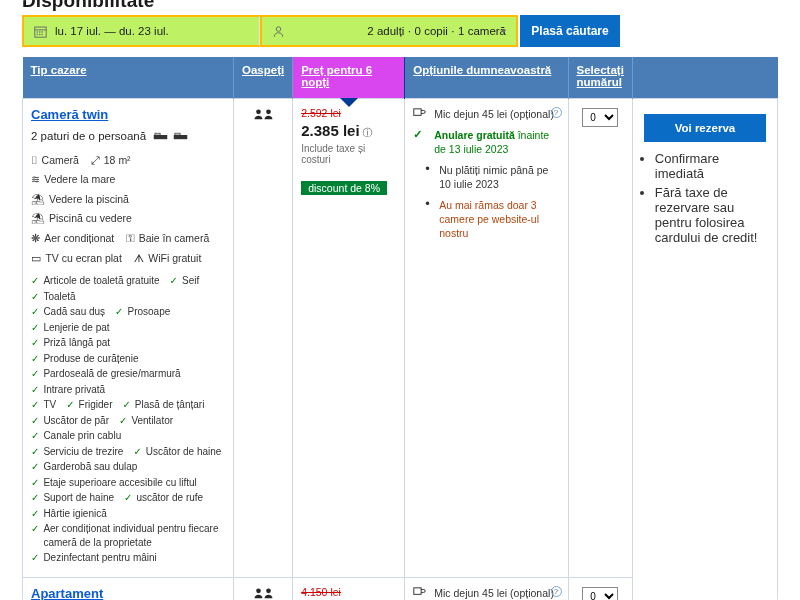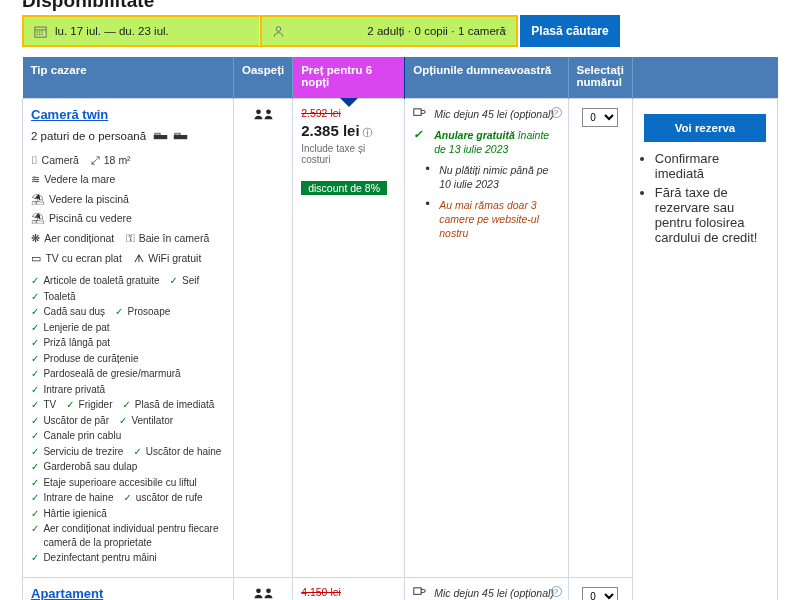--- a/index.html
+++ b/index.html
@@ -63,20 +63,21 @@
   .tbl th {
     background: #4a7db5;
     color: #ffffff;
     font-size: 11.5px;
     font-weight: bold;
     text-align: left;
     vertical-align: top;
     padding: 7px 8px 10px 8px;
     border-right: 1px solid #6f9ac9;
     height: 40px;
+    text-decoration: underline;
   }
   .tbl th.price-col {
     background: #d946ef;
     border-right: 1px solid #003b95;
     position: relative;
     margin-left: 36px;
   }
   .tbl th.price-col .caret {
     position: absolute; left: 50%; bottom: -9px; transform: translateX(-50%);
     width: 0; height: 0;
@@ -138,21 +139,21 @@
   .price-new { font-size: 15px; font-weight: bold; color: #1a1a1a; }
   .price-new .info { font-size: 10px; font-weight: normal; color: #595959; margin-left: 3px; }
   .price-sub { font-size: 10px; color: #6b6b6b; margin-top: 3px; }
   .badge-disc {
     display: inline-block; margin-top: 16px;
     background: #008234; color: #fff;
     font-size: 10.5px; padding: 1px 7px;
   }
 
   
-  .opt { display: flex; align-items: flex-start; margin-bottom: 7px; font-size: 10.5px; line-height: 14px; font-style: italic; }
+  .opt { display: flex; align-items: flex-start; margin-bottom: 7px; font-size: 10.5px; line-height: 14px; }
   .opt .oi { flex: 0 0 15px; margin-right: 6px; color: #333; font-size: 11px; line-height: 13px; }
   .opt .ot { color: #333; }
   .opt.free .oi { color: #008009; font-weight: bold; }
   .opt.free .ot { color: #008009; }
   .opt.free .ot b { color: #008009; font-weight: bold; }
   .opt.bullet { padding-left: 12px; }
   .opt.bullet .oi { flex: 0 0 6px; margin-right: 8px; color: #333; font-size: 13px; line-height: 11px; }
   .opt.warn .ot { color: #b3460e; }
   .help {
     position: absolute; right: 6px; top: 8px;
@@ -351,21 +352,21 @@
               <span class="a">
                   <span class="chk">✓</span>
                   <span>TV</span>
                 </span>
               <span class="a">
                   <span class="chk">✓</span>
                   <span>Frigider</span>
                 </span>
               <span class="a">
                   <span class="chk">✓</span>
-                  <span>Plasă de imediată</span>
+                  <span>Plasă de țânțari</span>
                 </span>
             </div>
             <div class="row">
               <span class="a">
                   <span class="chk">✓</span>
                   <span>Uscător de păr</span>
                 </span>
               <span class="a">
                   <span class="chk">✓</span>
                   <span>Ventilator</span>
@@ -393,21 +394,21 @@
             </div>
             <div class="row">
               <span class="a">
                   <span class="chk">✓</span>
                   <span>Etaje superioare accesibile cu liftul</span>
                 </span>
             </div>
             <div class="row">
               <span class="a">
                   <span class="chk">✓</span>
-                  <span>Intrare de haine</span>
+                  <span>Suport de haine</span>
                 </span>
               <span class="a">
                   <span class="chk">✓</span>
                   <span>uscător de rufe</span>
                 </span>
             </div>
             <div class="row">
               <span class="a">
                   <span class="chk">✓</span>
                   <span>Hârtie igienică</span>

